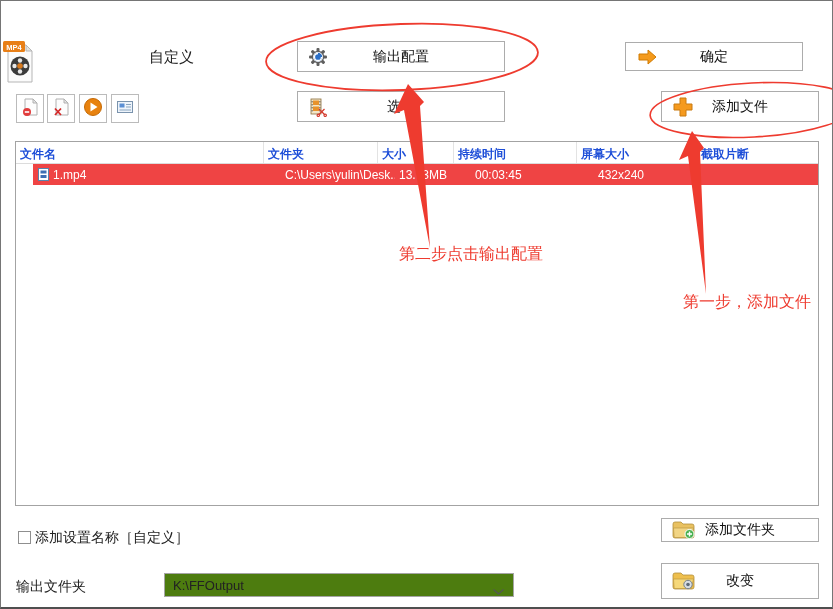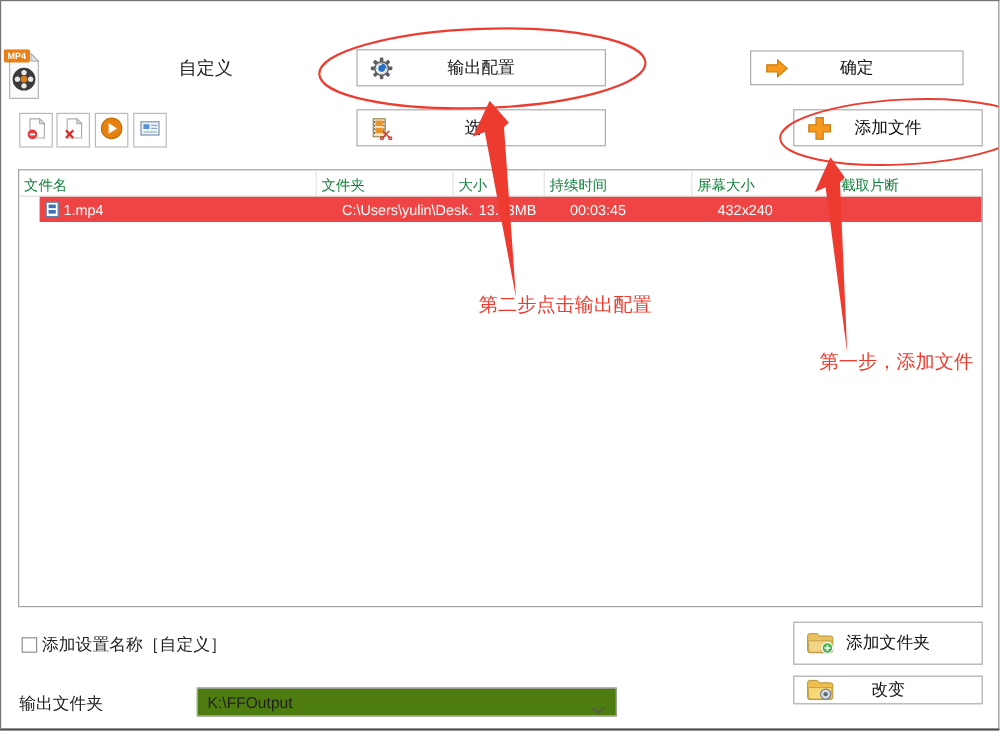--- a/index.html
+++ b/index.html
@@ -17,32 +17,32 @@
   .preset{position:absolute;left:148px;top:47px;font-size:15px;color:#222;}
   
   .btn{position:absolute;display:flex;align-items:center;background:#fff;border:1px solid #acacac;
     cursor:pointer;font-size:14px;color:#111;padding:0;box-sizing:border-box;}
   .btn .ic{position:absolute;left:10px;display:flex;align-items:center;}
   .btn .lbl{flex:1;text-align:center;}
   #btn-output{left:296px;top:40px;width:208px;height:31px;}
   #btn-option{left:296px;top:90px;width:208px;height:31px;}
   #btn-ok{left:624px;top:41px;width:178px;height:29px;}
   #btn-addfile{left:660px;top:90px;width:158px;height:31px;}
-  #btn-addfolder{left:660px;top:517px;width:158px;height:36px;}
-  #btn-change{left:660px;top:562px;width:158px;height:24px;}
+  #btn-addfolder{left:660px;top:517px;width:158px;height:24px;}
+  #btn-change{left:660px;top:562px;width:158px;height:36px;}
   
   .tool{position:absolute;top:93px;width:28px;height:29px;background:#fff;border:1px solid #bbb;
     display:flex;align-items:center;justify-content:center;cursor:pointer;padding:0;box-sizing:border-box;}
   #t1{left:15px}#t2{left:46px}#t3{left:78px}#t4{left:110px}
   
   .table{position:absolute;left:14px;top:140px;width:804px;height:365px;border:1px solid #a3a3a3;
     box-sizing:border-box;font-size:12px;background:#fff;}
   .thead{display:flex;height:22px;border-bottom:1px solid #dcdcdc;box-sizing:border-box;}
-  .th{box-sizing:border-box;padding:4px 0 0 4px;border-right:1px solid #e3e3e3;color:#15803d;
-    white-space:nowrap;overflow:hidden;cursor:default;}
+  .th{box-sizing:border-box;padding:4px 0 0 4px;border-right:1px solid #e3e3e3;color:#1d4ed8;
+    white-space:nowrap;overflow:hidden;cursor:default;font-weight:bold;}
   .trow{display:flex;height:21px;background:#ef4444;color:#fff;align-items:center;cursor:pointer;margin-left:17px;}
   .td{box-sizing:border-box;padding-left:4px;white-space:nowrap;overflow:hidden;display:flex;
     align-items:center;gap:3px;}
   .c0{width:248px}.c1{width:114px}.c2{width:76px}.c3{width:123px}.c4{width:120px}.c5{flex:1;border-right:none;}
   
   .cb{position:absolute;left:17px;top:530px;width:13px;height:13px;border:1px solid #8f8f8f;
     background:#fff;box-sizing:border-box;cursor:pointer;}
   .cb-label{position:absolute;left:34px;top:528px;font-size:14px;color:#222;}
   .out-label{position:absolute;left:15px;top:577px;font-size:14px;color:#222;}
   .combo{position:absolute;left:163px;top:572px;width:350px;height:24px;background:#4d7c0f;

